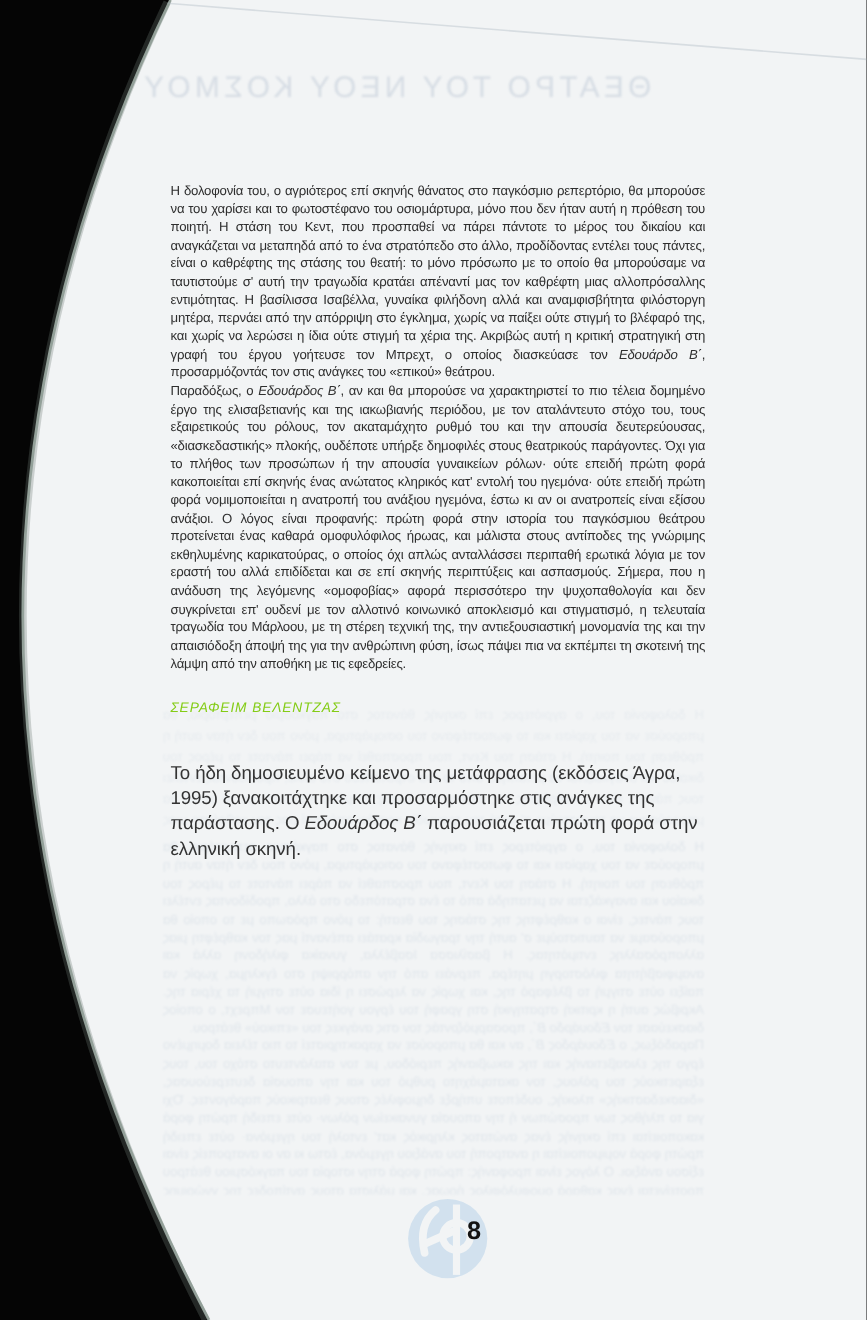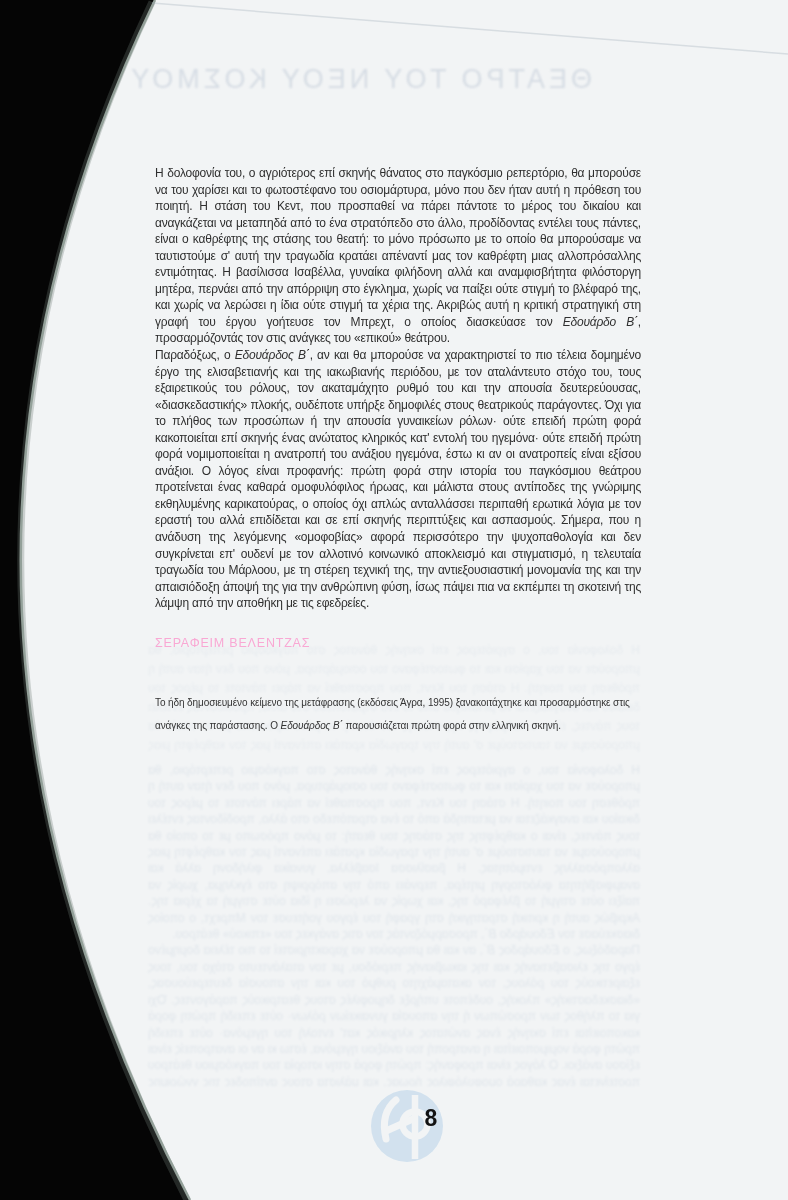--- a/index.html
+++ b/index.html
@@ -6,23 +6,23 @@
   .scan{position:relative;width:788px;height:1200px;background:#050505;overflow:hidden;
         font-family:"Liberation Sans", sans-serif;}
   .scan svg.sheet{position:absolute;left:0;top:0;}
   
   .body-text{position:absolute;left:155px;top:165px;width:486px;z-index:3;
              font-size:12px;line-height:16.55px;letter-spacing:-0.2px;
              color:#2f2f2f;text-align:justify;}
   .body-text p{margin:0;}
   .it{font-style:italic;}
   .byline{position:absolute;left:155px;top:636px;z-index:3;
-          font-size:12.5px;letter-spacing:0.8px;color:#f9a8d4;}
+          font-size:12.5px;letter-spacing:0.8px;color:#84cc16;font-style:italic;}
   .note{position:absolute;left:155px;top:691px;width:486px;z-index:3;
-        font-size:10px;line-height:23px;letter-spacing:-0.1px;color:#333;}
+        font-size:17px;line-height:23px;letter-spacing:-0.1px;color:#333;}
   .note p{margin:0;}
   
   .bleed{position:absolute;z-index:1;transform:scaleX(-1);filter:blur(1px);
          color:#5b7da3;text-align:justify;overflow:hidden;pointer-events:none;}
   .bleed p{margin:0;}
   .bleed-title{position:absolute;left:200px;top:64px;width:392px;z-index:1;
                transform:scaleX(-1);filter:blur(0.8px);
                font-size:27px;letter-spacing:4px;text-align:center;white-space:nowrap;
                color:rgba(134,156,181,0.26);pointer-events:none;}
   .bleed-mid{left:148px;top:641px;width:492px;height:116px;

